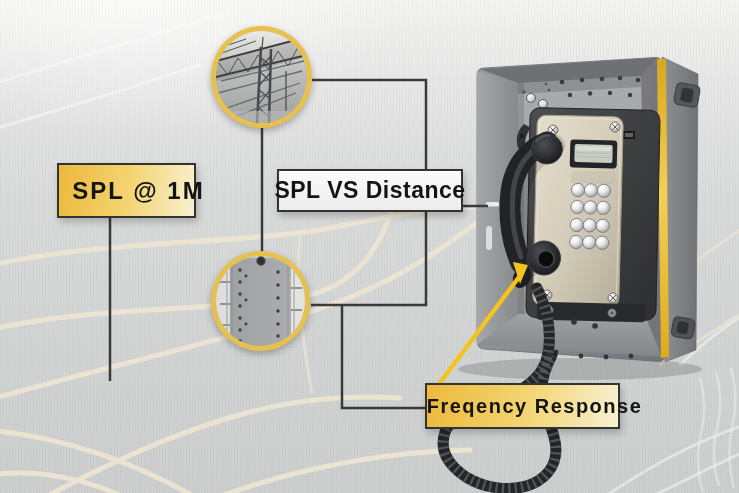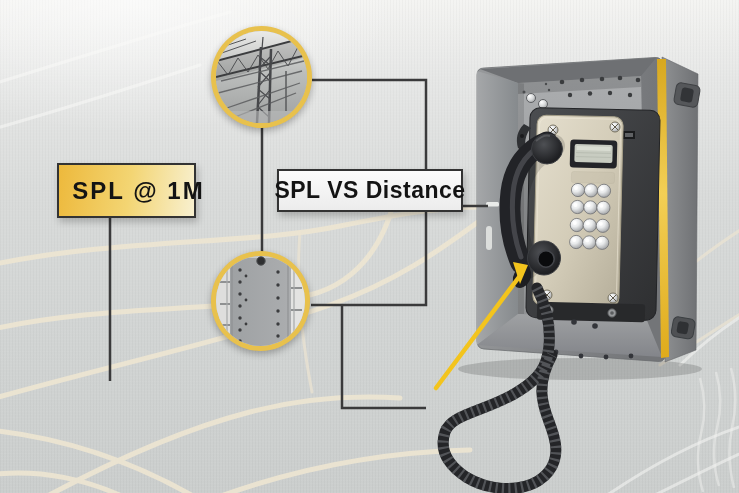--- a/index.html
+++ b/index.html
@@ -366,14 +366,17 @@
       <circle cx="45" cy="5" r="4.2" fill="#2e2f31" stroke="#505254"></circle>
     </svg>
   </div>
 
   <div class="label gold" id="lbl-spl1m">
     <span>SPL @ 1M</span>
   </div>
   <div class="label plain" id="lbl-splvs">
     <span>SPL VS Distance</span>
   </div>
+  <div class="label gold" id="lbl-freq">
+    <span>Freqency Response</span>
+  </div>
 
 </div>
 
 </body></html>

